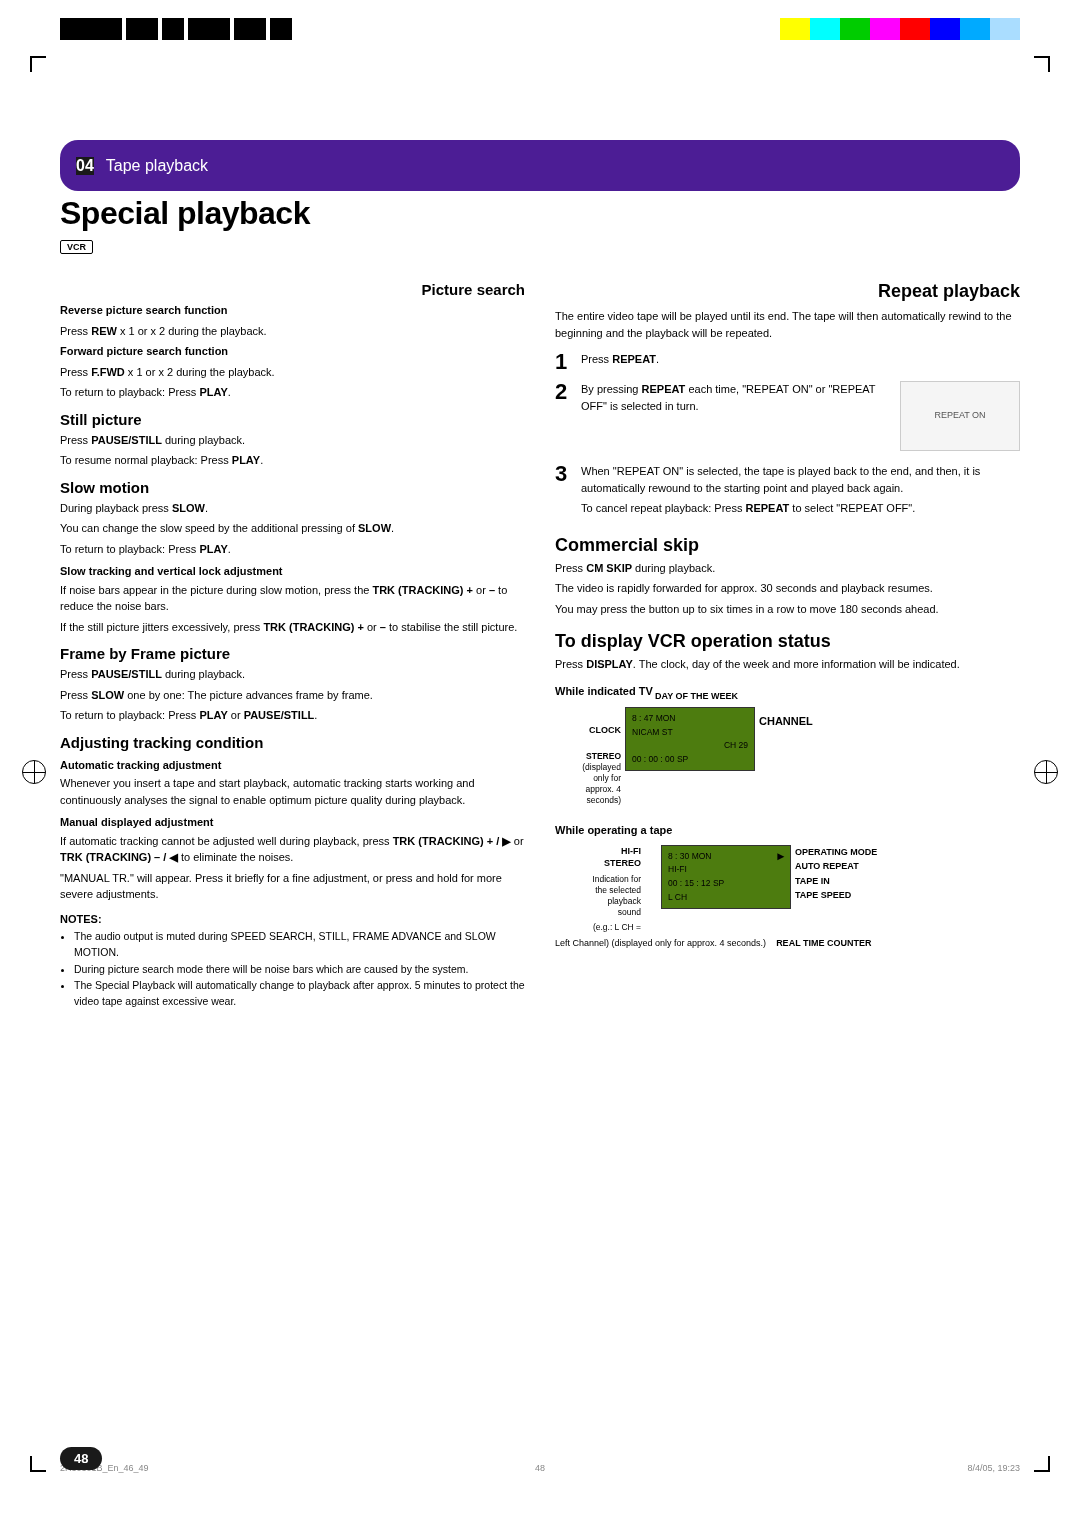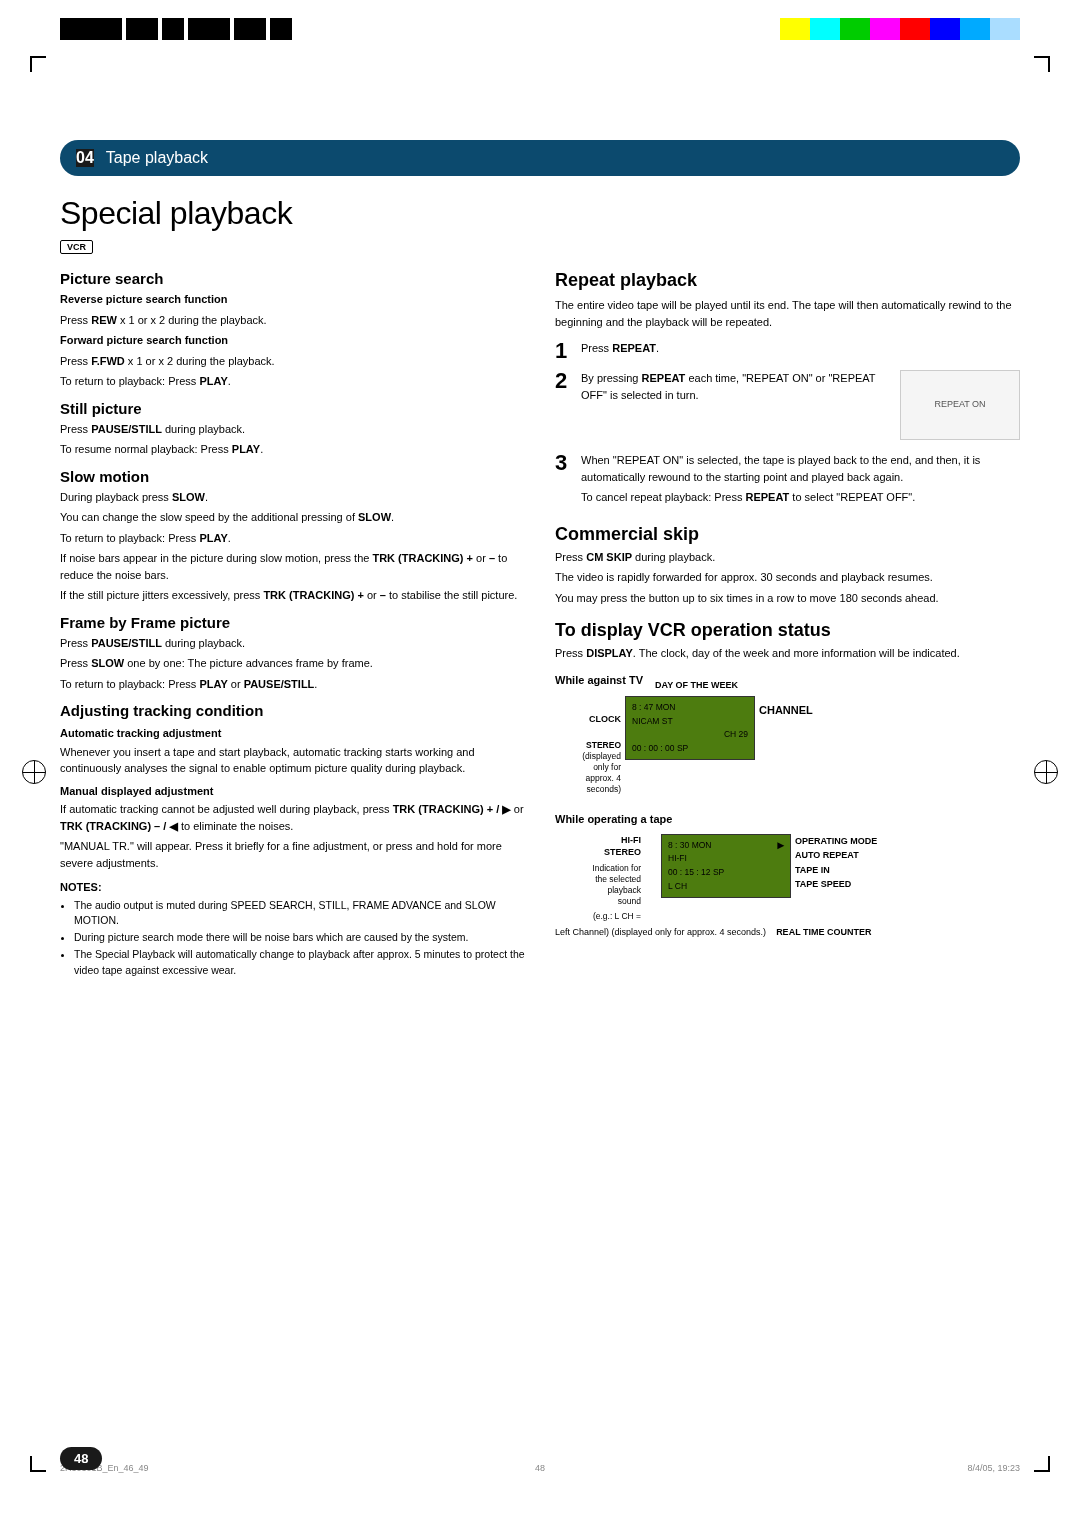--- a/index.html
+++ b/index.html
@@ -73,22 +73,22 @@
     }
     .ch-left { top: 760px; left: 22px; }
     .ch-right { top: 760px; right: 22px; }
 
     
     .header-bar {
       position: absolute;
       top: 140px;
       left: 60px;
       right: 60px;
-      height: 36px;
-      background: #0c4a6e;
+      height: 51px;
+      background: #4c1d95;
       border-radius: 18px;
       display: flex;
       align-items: center;
       padding-left: 16px;
     }
     .header-number {
       background: #1a1a1a;
       color: #fff;
       font-size: 16px;
       font-weight: bold;
@@ -105,21 +105,21 @@
       position: absolute;
       top: 195px;
       left: 60px;
       right: 60px;
       bottom: 80px;
     }
 
     
     .page-title {
       font-size: 32px;
-      font-weight: normal;
+      font-weight: bold;
       margin-bottom: 8px;
       letter-spacing: -0.5px;
     }
 
     
     .vcr-badge {
       display: inline-block;
       border: 1.5px solid #000;
       padding: 1px 6px;
       font-size: 9px;
@@ -136,21 +136,21 @@
     .col-left { flex: 1; }
     .col-right { flex: 1; }
 
     
     .section-heading {
       font-size: 15px;
       font-weight: bold;
       margin-bottom: 4px;
       margin-top: 10px;
     }
-    .section-heading:first-child { margin-top: 4px; }
+    .section-heading:first-child { margin-top: 15px; text-align: right; }
 
     .sub-heading {
       font-size: 11px;
       font-weight: bold;
       margin-bottom: 2px;
       margin-top: 6px;
     }
 
     p {
       font-size: 11px;
@@ -295,20 +295,21 @@
       <p>To return to playback: Press <b>PLAY</b>.</p>
 
       <div class="section-heading">Still picture</div>
       <p>Press <b>PAUSE/STILL</b> during playback.</p>
       <p>To resume normal playback: Press <b>PLAY</b>.</p>
 
       <div class="section-heading">Slow motion</div>
       <p>During playback press <b>SLOW</b>.</p>
       <p>You can change the slow speed by the additional pressing of <b>SLOW</b>.</p>
       <p>To return to playback: Press <b>PLAY</b>.</p>
+      <p class="sub-heading">Slow tracking and vertical lock adjustment</p>
       <p>If noise bars appear in the picture during slow motion, press the <b>TRK (TRACKING) +</b> or <b>–</b> to reduce the noise bars.</p>
       <p>If the still picture jitters excessively, press <b>TRK (TRACKING) +</b> or <b>–</b> to stabilise the still picture.</p>
 
       <div class="section-heading">Frame by Frame picture</div>
       <p>Press <b>PAUSE/STILL</b> during playback.</p>
       <p>Press <b>SLOW</b> one by one: The picture advances frame by frame.</p>
       <p>To return to playback: Press <b>PLAY</b> or <b>PAUSE/STILL</b>.</p>
 
       <div class="section-heading">Adjusting tracking condition</div>
       <p class="sub-heading">Automatic tracking adjustment</p>
@@ -358,21 +359,21 @@
 
       <div class="section-heading" style="font-size:18px; margin-top:14px;">Commercial skip</div>
       <p>Press <b>CM SKIP</b> during playback.</p>
       <p>The video is rapidly forwarded for approx. 30 seconds and playback resumes.</p>
       <p>You may press the button up to six times in a row to move 180 seconds ahead.</p>
 
       <div class="section-heading" style="font-size:18px; margin-top:14px;">To display VCR operation status</div>
       <p>Press <b>DISPLAY</b>. The clock, day of the week and more information will be indicated.</p>
 
       <div style="margin-top:10px;">
-        <p class="sub-heading">While against TV</p>
+        <p class="sub-heading">While indicated TV</p>
         <div style="position:relative; margin-top:8px; display:flex; align-items:flex-start;">
 
           <div style="min-width:70px; font-size:9px; padding-top:18px; text-align:right; padding-right:4px;">
             <div style="margin-bottom:16px;"><b>CLOCK</b></div>
             <div style="margin-bottom:2px; line-height:1.3; font-size:8.5px;"><b>STEREO</b><br><span>(displayed<br>only for<br>approx. 4<br>seconds)</span></div>
           </div>
 
           <div style="position:relative;">
             <div style="position:absolute; top:-16px; left:30px; font-size:9px; font-weight:bold;">DAY OF THE WEEK</div>
             <div class="diagram-screen">

